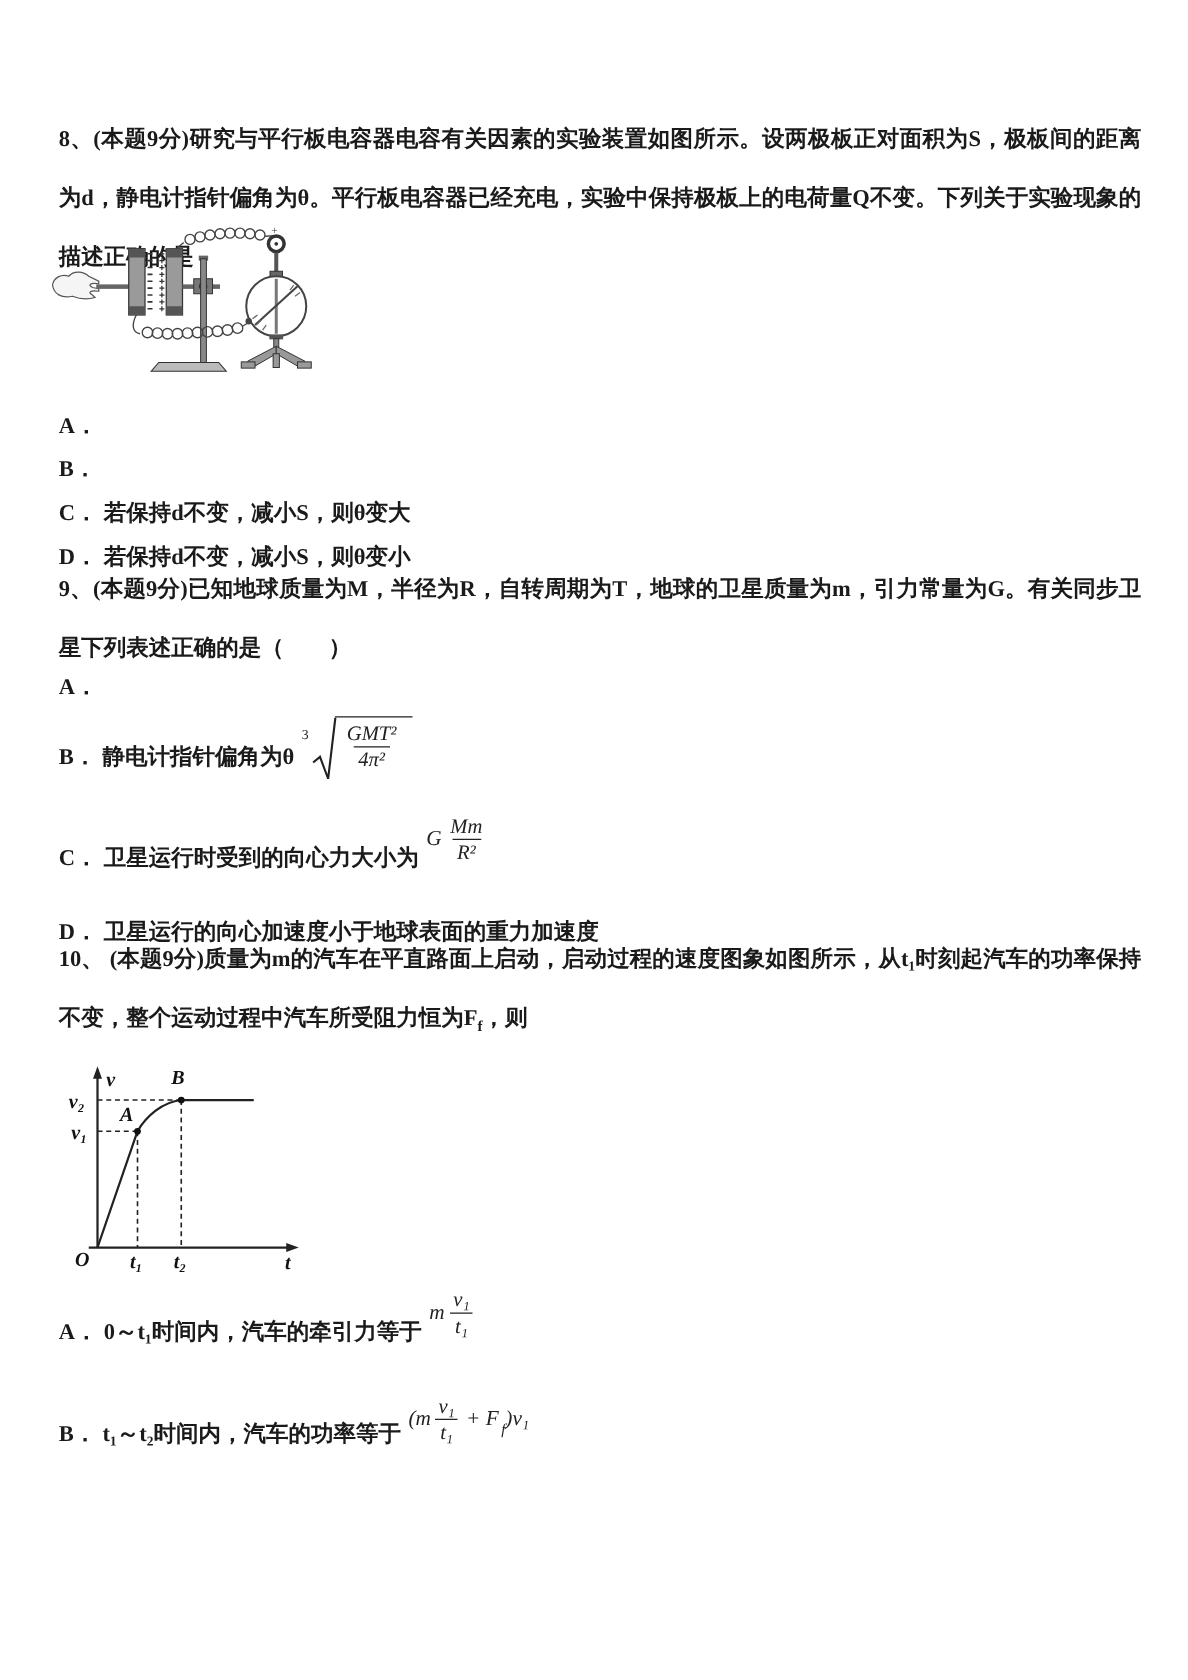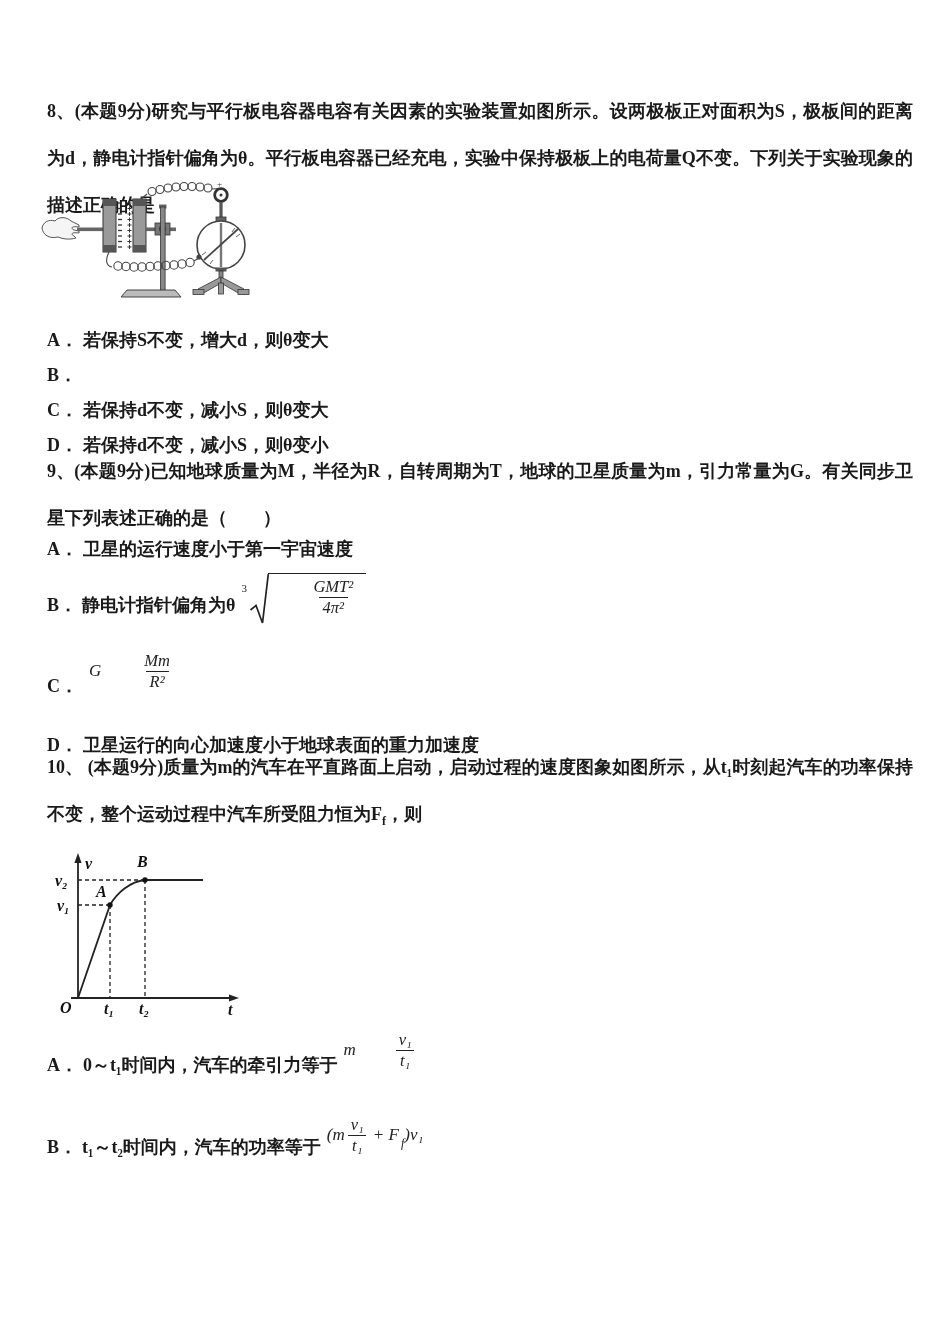--- a/index.html
+++ b/index.html
@@ -34,21 +34,21 @@
   #q10-optB { top:1110px; height:62px; }
   .pt  { padding-top:18px; }
   .pt2 { padding-top:12px; }
 
   
   .math {
     display:inline-flex; align-items:center; margin-left:6px;
     font-style:italic; font-weight:400; font-size:17px; color:#222;
     font-family:"Liberation Serif","DejaVu Serif",serif;
   }
-  .frac { display:inline-flex; flex-direction:column; align-items:center; line-height:20px; font-size:16.5px;margin-left:36px; }
+  .frac { display:inline-flex; flex-direction:column; align-items:center; line-height:20px; font-size:16.5px; }
   .frac .num { padding:0 4px; }
   .frac .den { border-top:1.5px solid #222; padding:0 4px; }
   .coef { margin-right:3px; }
   .op   { margin:0 2px 0 5px; white-space:pre; }
   .math sub { font-size:12px; align-self:center; transform:translateY(8px); }
   .root { display:inline-flex; align-items:flex-start; position:relative; padding-left:8px; }
   .root .idx { position:absolute; left:0; top:9px; font-size:11px; font-style:normal; }
   .root svg.radical { display:block; }
   .root .rc { border-top:1.7px solid #222; margin-left:-2px; padding:3px 9px 1px 5px; }
   .radical path { stroke:#222; stroke-width:1.7; fill:none; }
@@ -173,40 +173,38 @@
       <rect x="152" y="111.5" width="11" height="5"></rect>
       <rect x="197" y="111.5" width="11" height="5"></rect>
       <rect x="177.5" y="105" width="5" height="11"></rect>
     </g>
   </g>
 </svg>
 
 <div class="abs opts" id="q8-opts">
   <div class="opt">
     <span class="lab">A．</span>
-    <span>若保持S不变，增大d，则θ变大</span>
   </div>
   <div class="opt">
     <span class="lab">B．</span>
   </div>
   <div class="opt">
     <span class="lab">C．</span>
     <span>若保持d不变，减小S，则θ变大</span>
   </div>
   <div class="opt">
     <span class="lab">D．</span>
     <span>若保持d不变，减小S，则θ变小</span>
   </div>
 </div>
 
 <p class="abs stem" id="q9-stem">9、(本题9分)已知地球质量为M，半径为R，自转周期为T，地球的卫星质量为m，引力常量为G。有关同步卫星下列表述正确的是（　　）</p>
 
 <div class="abs opt single" id="q9-optA">
   <span class="lab">A．</span>
-  <span>卫星的运行速度小于第一宇宙速度</span>
 </div>
 
 <div class="abs frow" id="q9-optB">
   <span class="lab pt2">B．</span>
   <span class="pt2">静电计指针偏角为θ</span>
   <span class="math">
     <span class="root">
       <span class="idx">3</span>
       <svg class="radical" width="21" height="53" viewBox="0 0 21 53">
         <path d="M1.5 37 L7 32.5 L13.5 50 L19.3 1.2"></path>
@@ -216,20 +214,21 @@
           <span class="num">GMT²</span>
           <span class="den">4π²</span>
         </span>
       </span>
     </span>
   </span>
 </div>
 
 <div class="abs frow" id="q9-optC">
   <span class="lab pt">C．</span>
+  <span class="pt">卫星运行时受到的向心力大小为</span>
   <span class="math" style="transform:translateY(-6px);">
     <span class="coef">G</span>
     <span class="frac">
       <span class="num">Mm</span>
       <span class="den">R²</span>
     </span>
   </span>
 </div>
 
 <div class="abs opt single" id="q9-optD">

